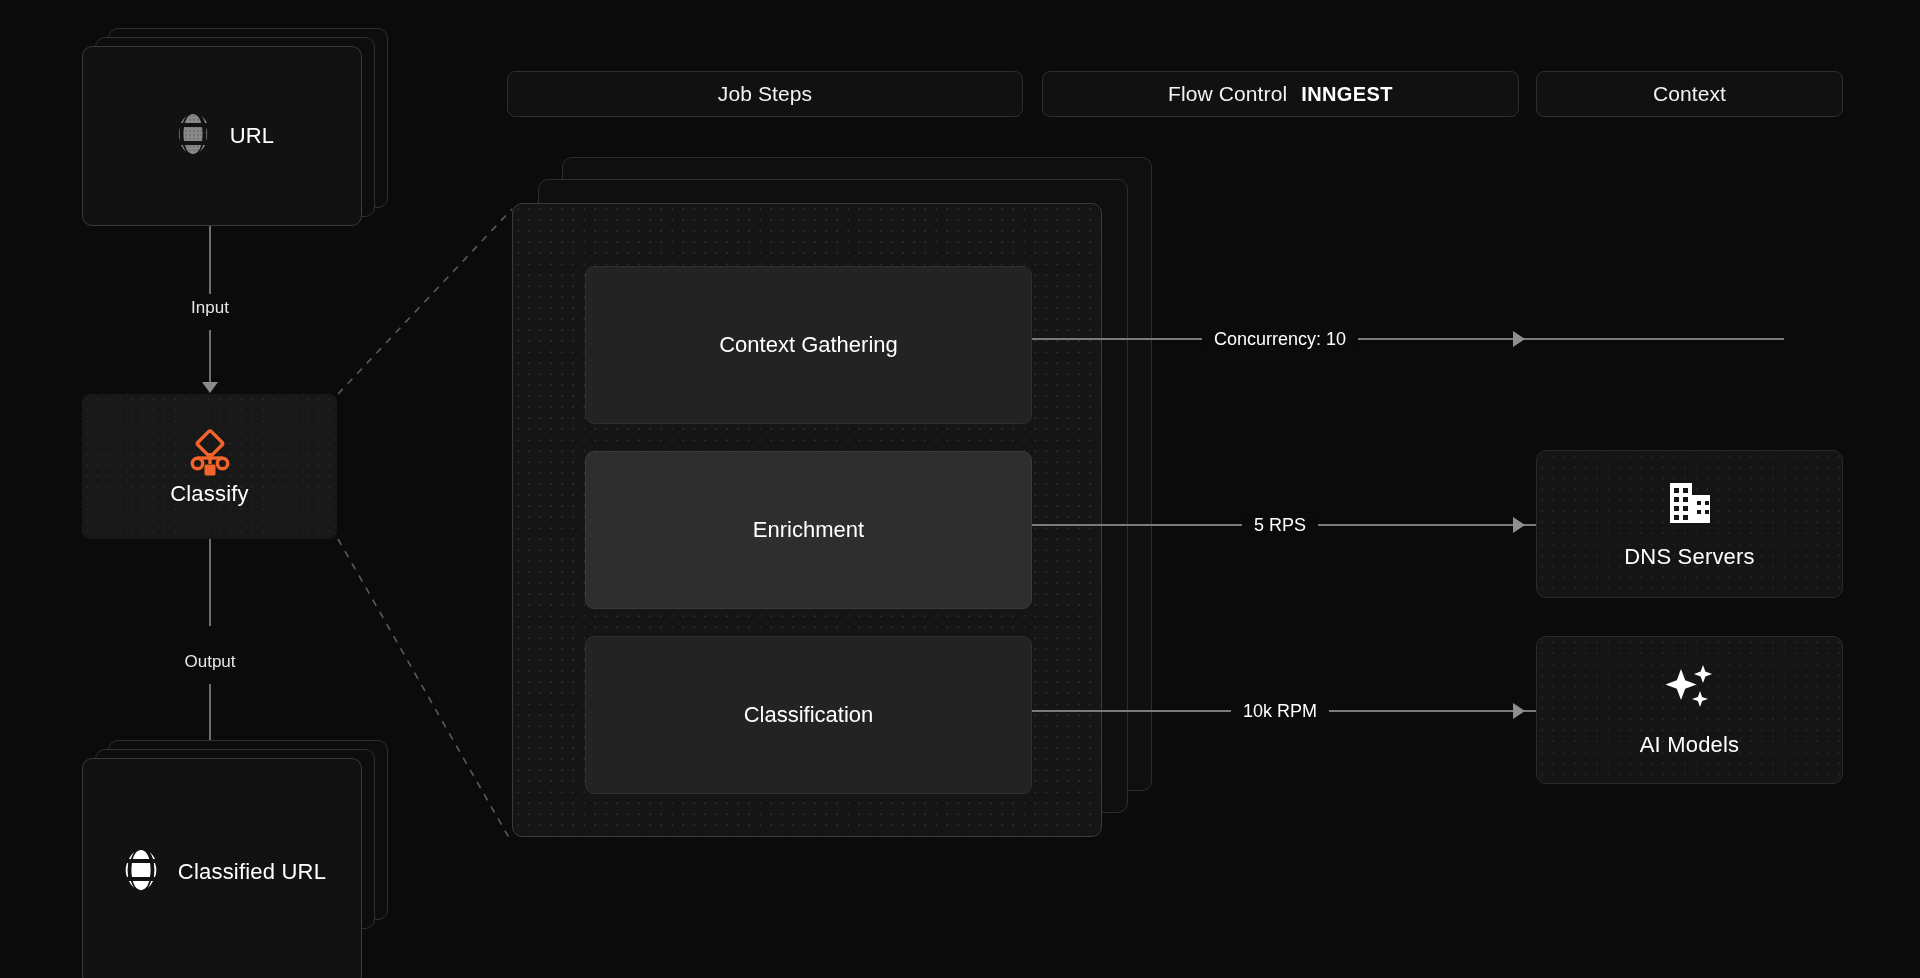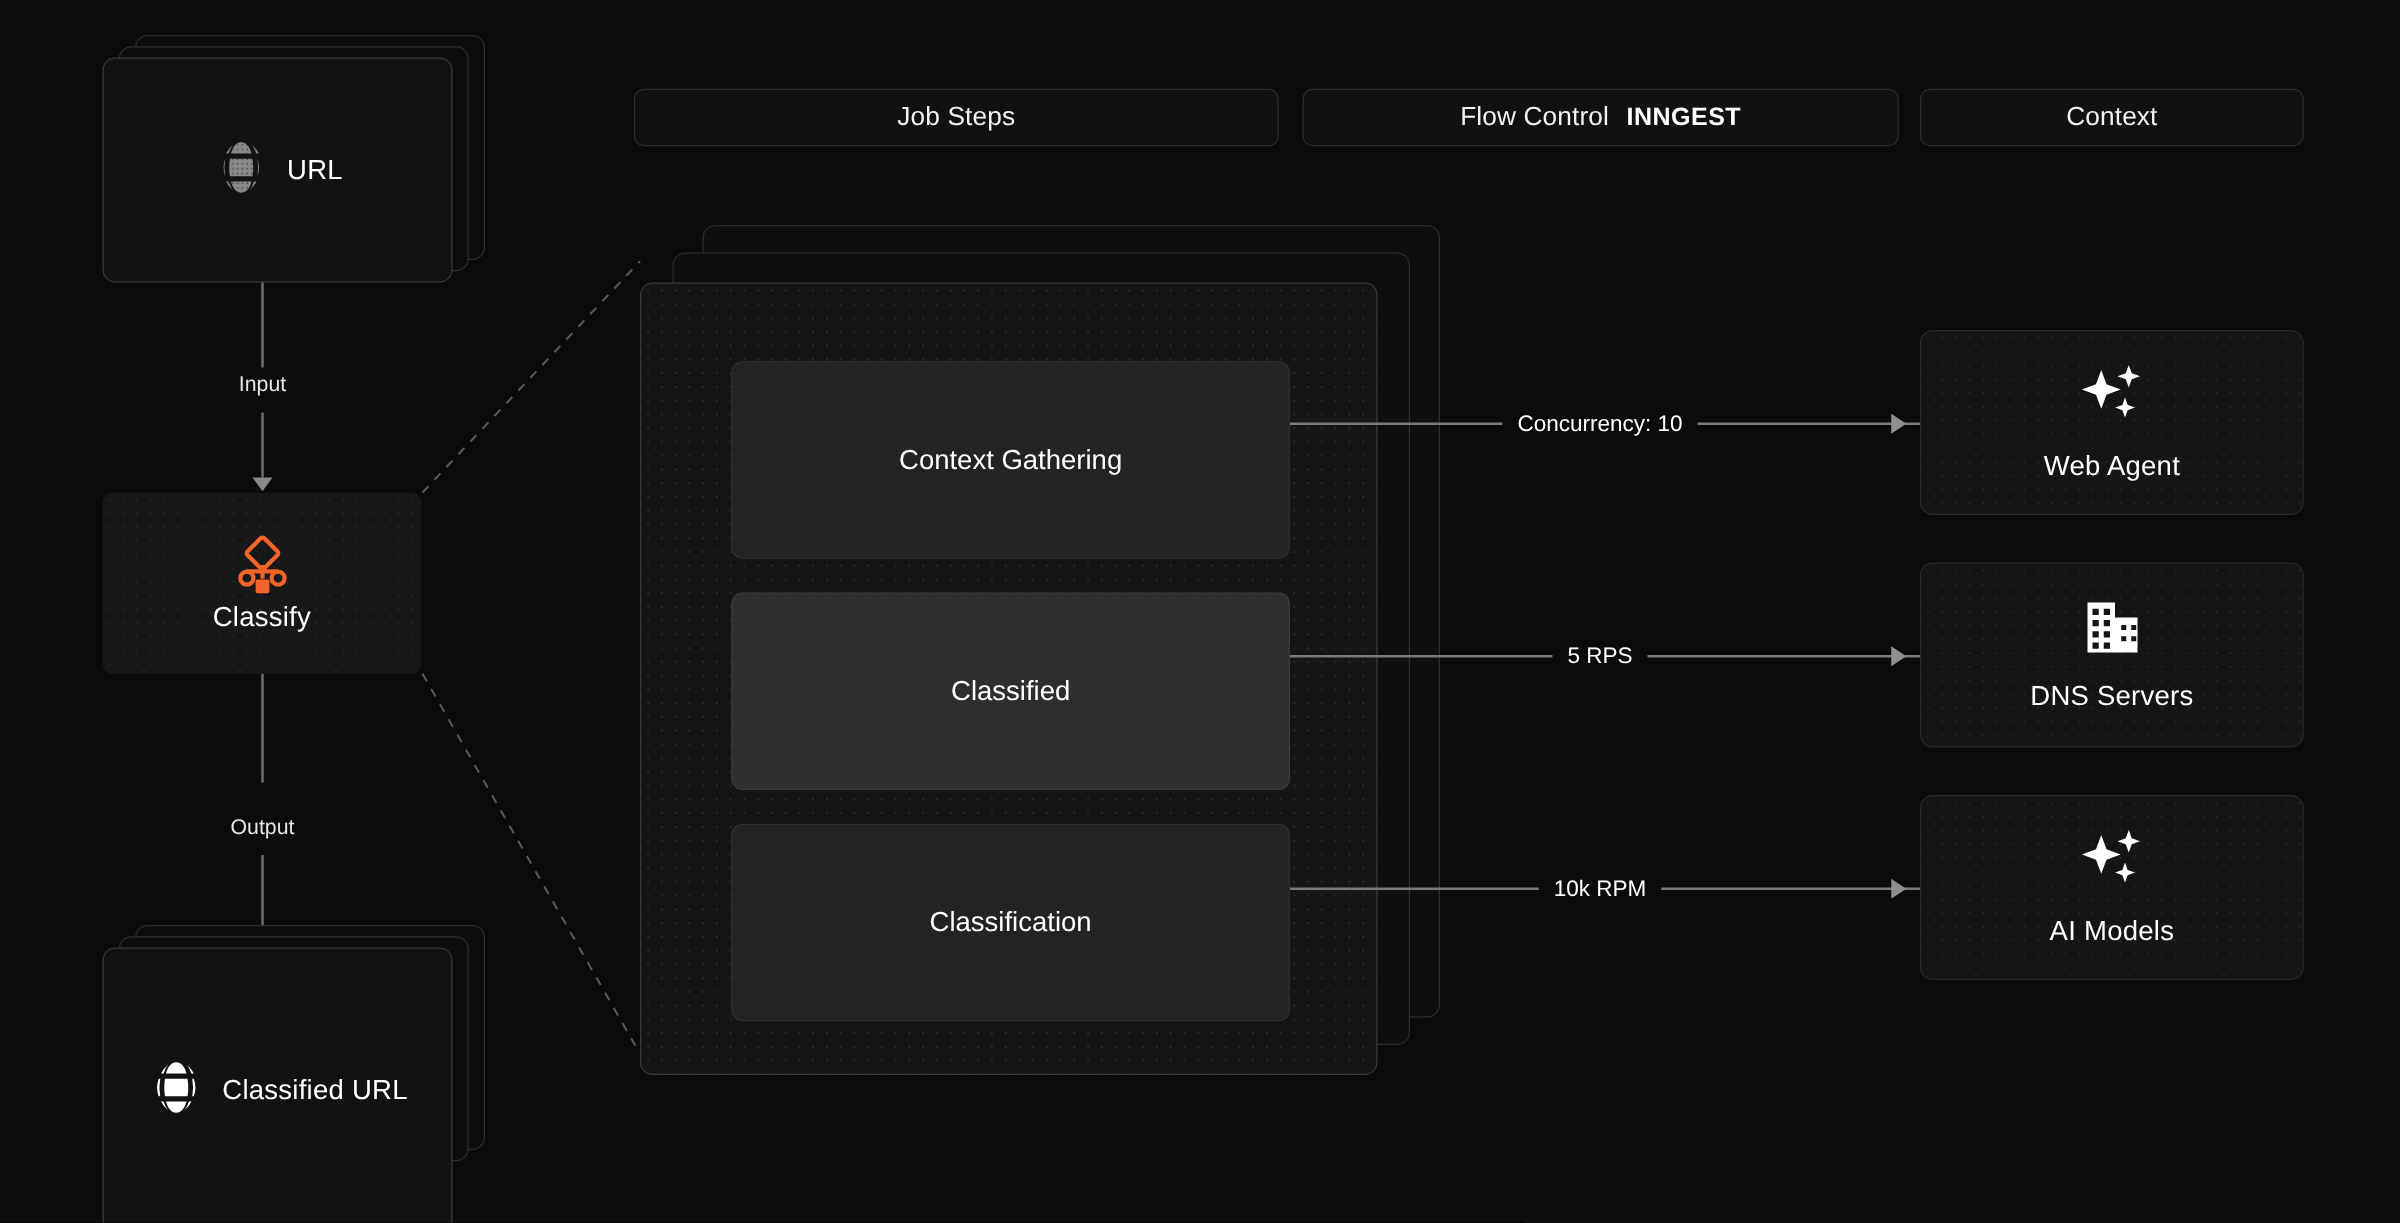--- a/index.html
+++ b/index.html
@@ -109,21 +109,21 @@
   .arrowhead-down {
     position: absolute;
     width: 0; height: 0;
     border-left: 8px solid transparent;
     border-right: 8px solid transparent;
     border-top: 11px solid #8a8a8a;
     transform: translateX(-50%);
   }
 
   
-  #jobsteps-wrap { position: absolute; left: 512px; top: 180px; width: 640px; height: 528px; text-decoration: underline; }
+  #jobsteps-wrap { position: absolute; left: 512px; top: 157px; width: 640px; height: 528px; text-decoration: underline; }
   .panel-layer {
     position: absolute;
     border: 1px solid #2d2d2d;
     border-radius: 10px;
     background: #0f0f0f;
   }
   #panel-front {
     position: absolute;
     left: 0; top: 46px;
     width: 590px; height: 634px;
@@ -297,50 +297,40 @@
 
   <div id="jobsteps-wrap">
     <div class="panel-layer" style="left:50px; top:0px;  width:590px; height:634px;"></div>
     <div class="panel-layer" style="left:26px; top:22px; width:590px; height:634px;"></div>
 
     <div id="panel-front">
       <div class="step-card" style="top:62px;">
         <span>Context Gathering</span>
       </div>
       <div class="step-card active" style="top:247px;">
-        <span>Classified</span>
+        <span>Enrichment</span>
       </div>
       <div class="step-card" style="top:432px;">
         <span>Classification</span>
       </div>
     </div>
   </div>
 
   <div class="hline" style="left:1032px; top:338px; width:752px;"></div>
   <div class="flow-label" style="left:1280px; top:339px;">Concurrency: 10</div>
   <div class="arrowhead-right" style="left:1513px; top:339px;"></div>
 
   <div class="hline" style="left:1032px; top:524px; width:752px;"></div>
   <div class="flow-label" style="left:1280px; top:525px;">5 RPS</div>
   <div class="arrowhead-right" style="left:1513px; top:525px;"></div>
 
   <div class="hline" style="left:1032px; top:710px; width:752px;"></div>
   <div class="flow-label" style="left:1280px; top:711px;">10k RPM</div>
   <div class="arrowhead-right" style="left:1513px; top:711px;"></div>
 
-  <div class="ctx-card" style="top:264px;">
-    <span>
-      <svg width="58" height="52" viewBox="0 0 58 52" fill="#ffffff">
-        <path d="M20 6 L24.2 17.3 L35.5 21.5 L24.2 25.7 L20 37 L15.8 25.7 L4.5 21.5 L15.8 17.3 Z"></path>
-        <path d="M42 2 L44.4 8.6 L51 11 L44.4 13.4 L42 20 L39.6 13.4 L33 11 L39.6 8.6 Z"></path>
-        <path d="M39 28 L41.1 33.9 L47 36 L41.1 38.1 L39 44 L36.9 38.1 L31 36 L36.9 33.9 Z"></path>
-      </svg>
-    </span>
-    <span class="node-label">Web Agent</span>
-  </div>
 
   <div class="ctx-card" style="top:450px;">
     <span>
       <svg width="52" height="48" viewBox="0 0 52 48" fill="#ffffff">
         <path d="M6 4 h22 v40 h-22 z"></path>
         <path d="M28 16 h18 v28 h-18 z"></path>
         <g fill="#151515">
           <rect x="10" y="9" width="5" height="5"></rect>
           <rect x="19" y="9" width="5" height="5"></rect>
           <rect x="10" y="18" width="5" height="5"></rect>

